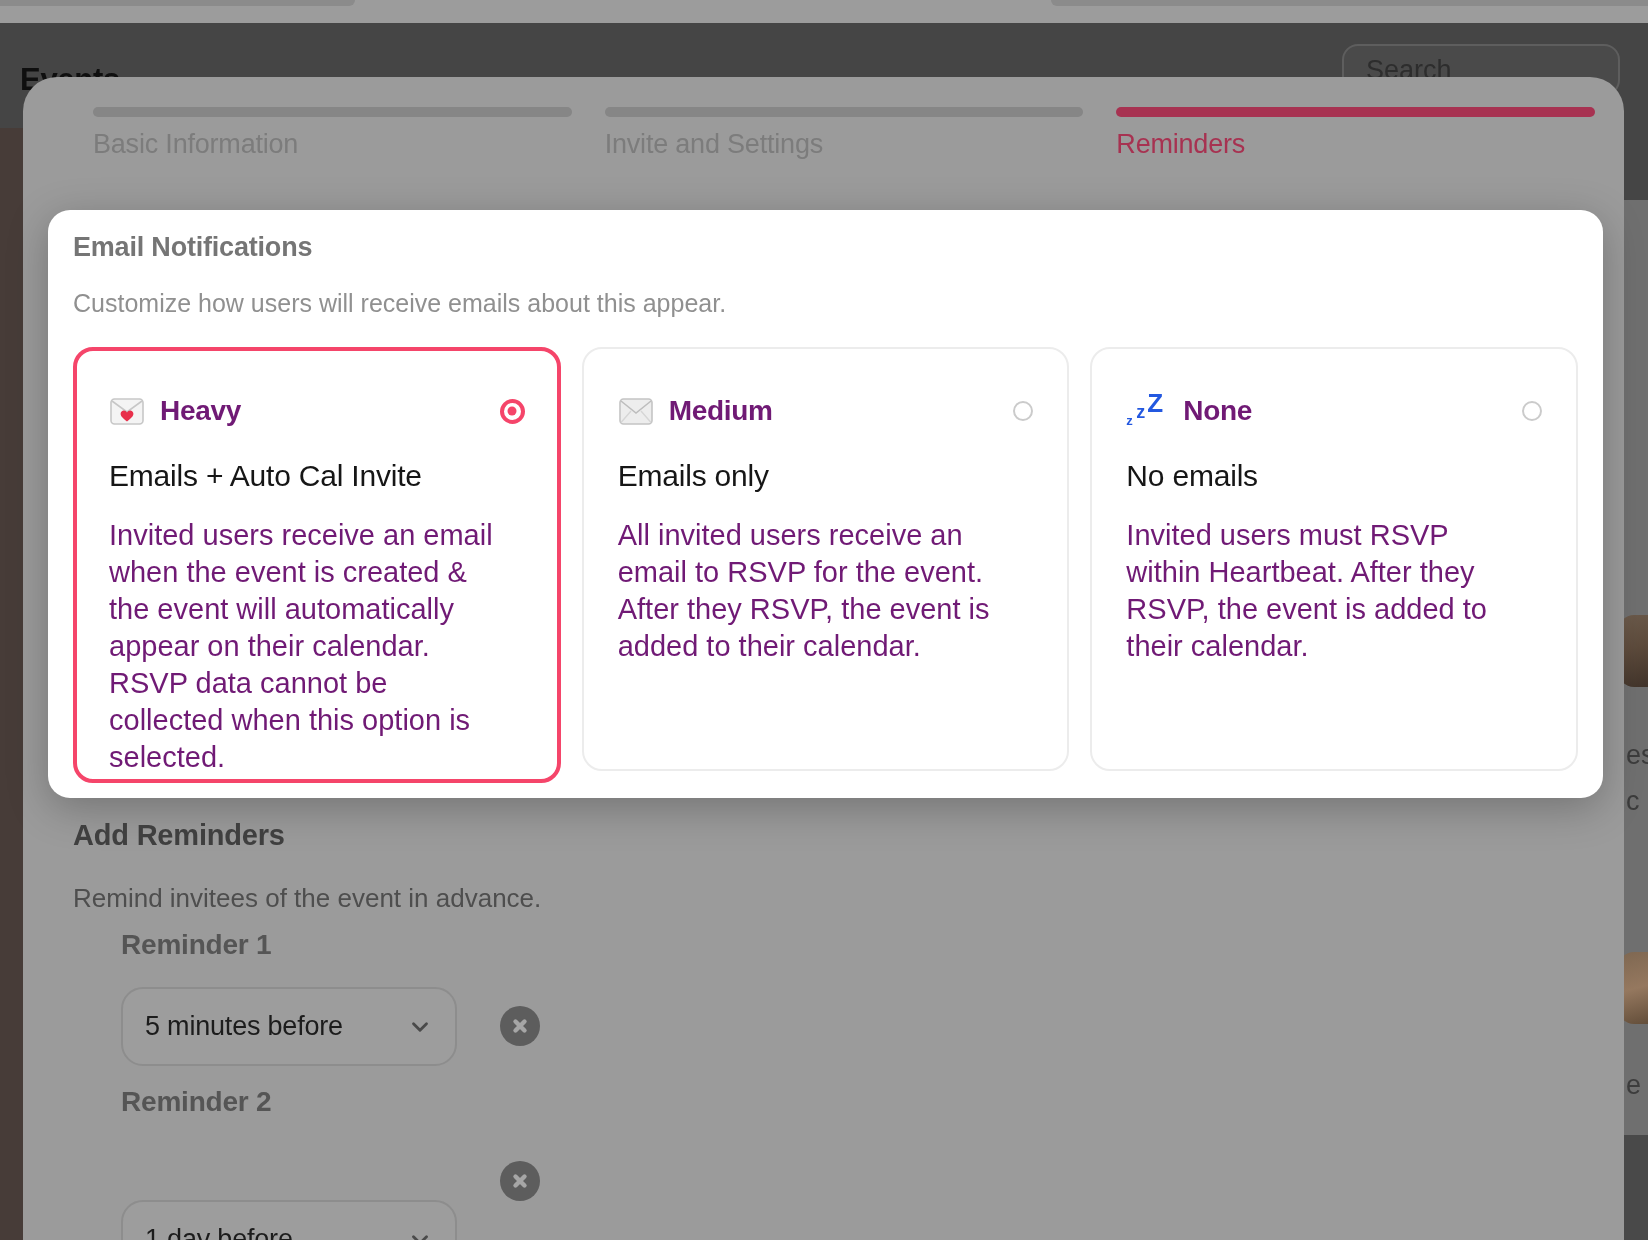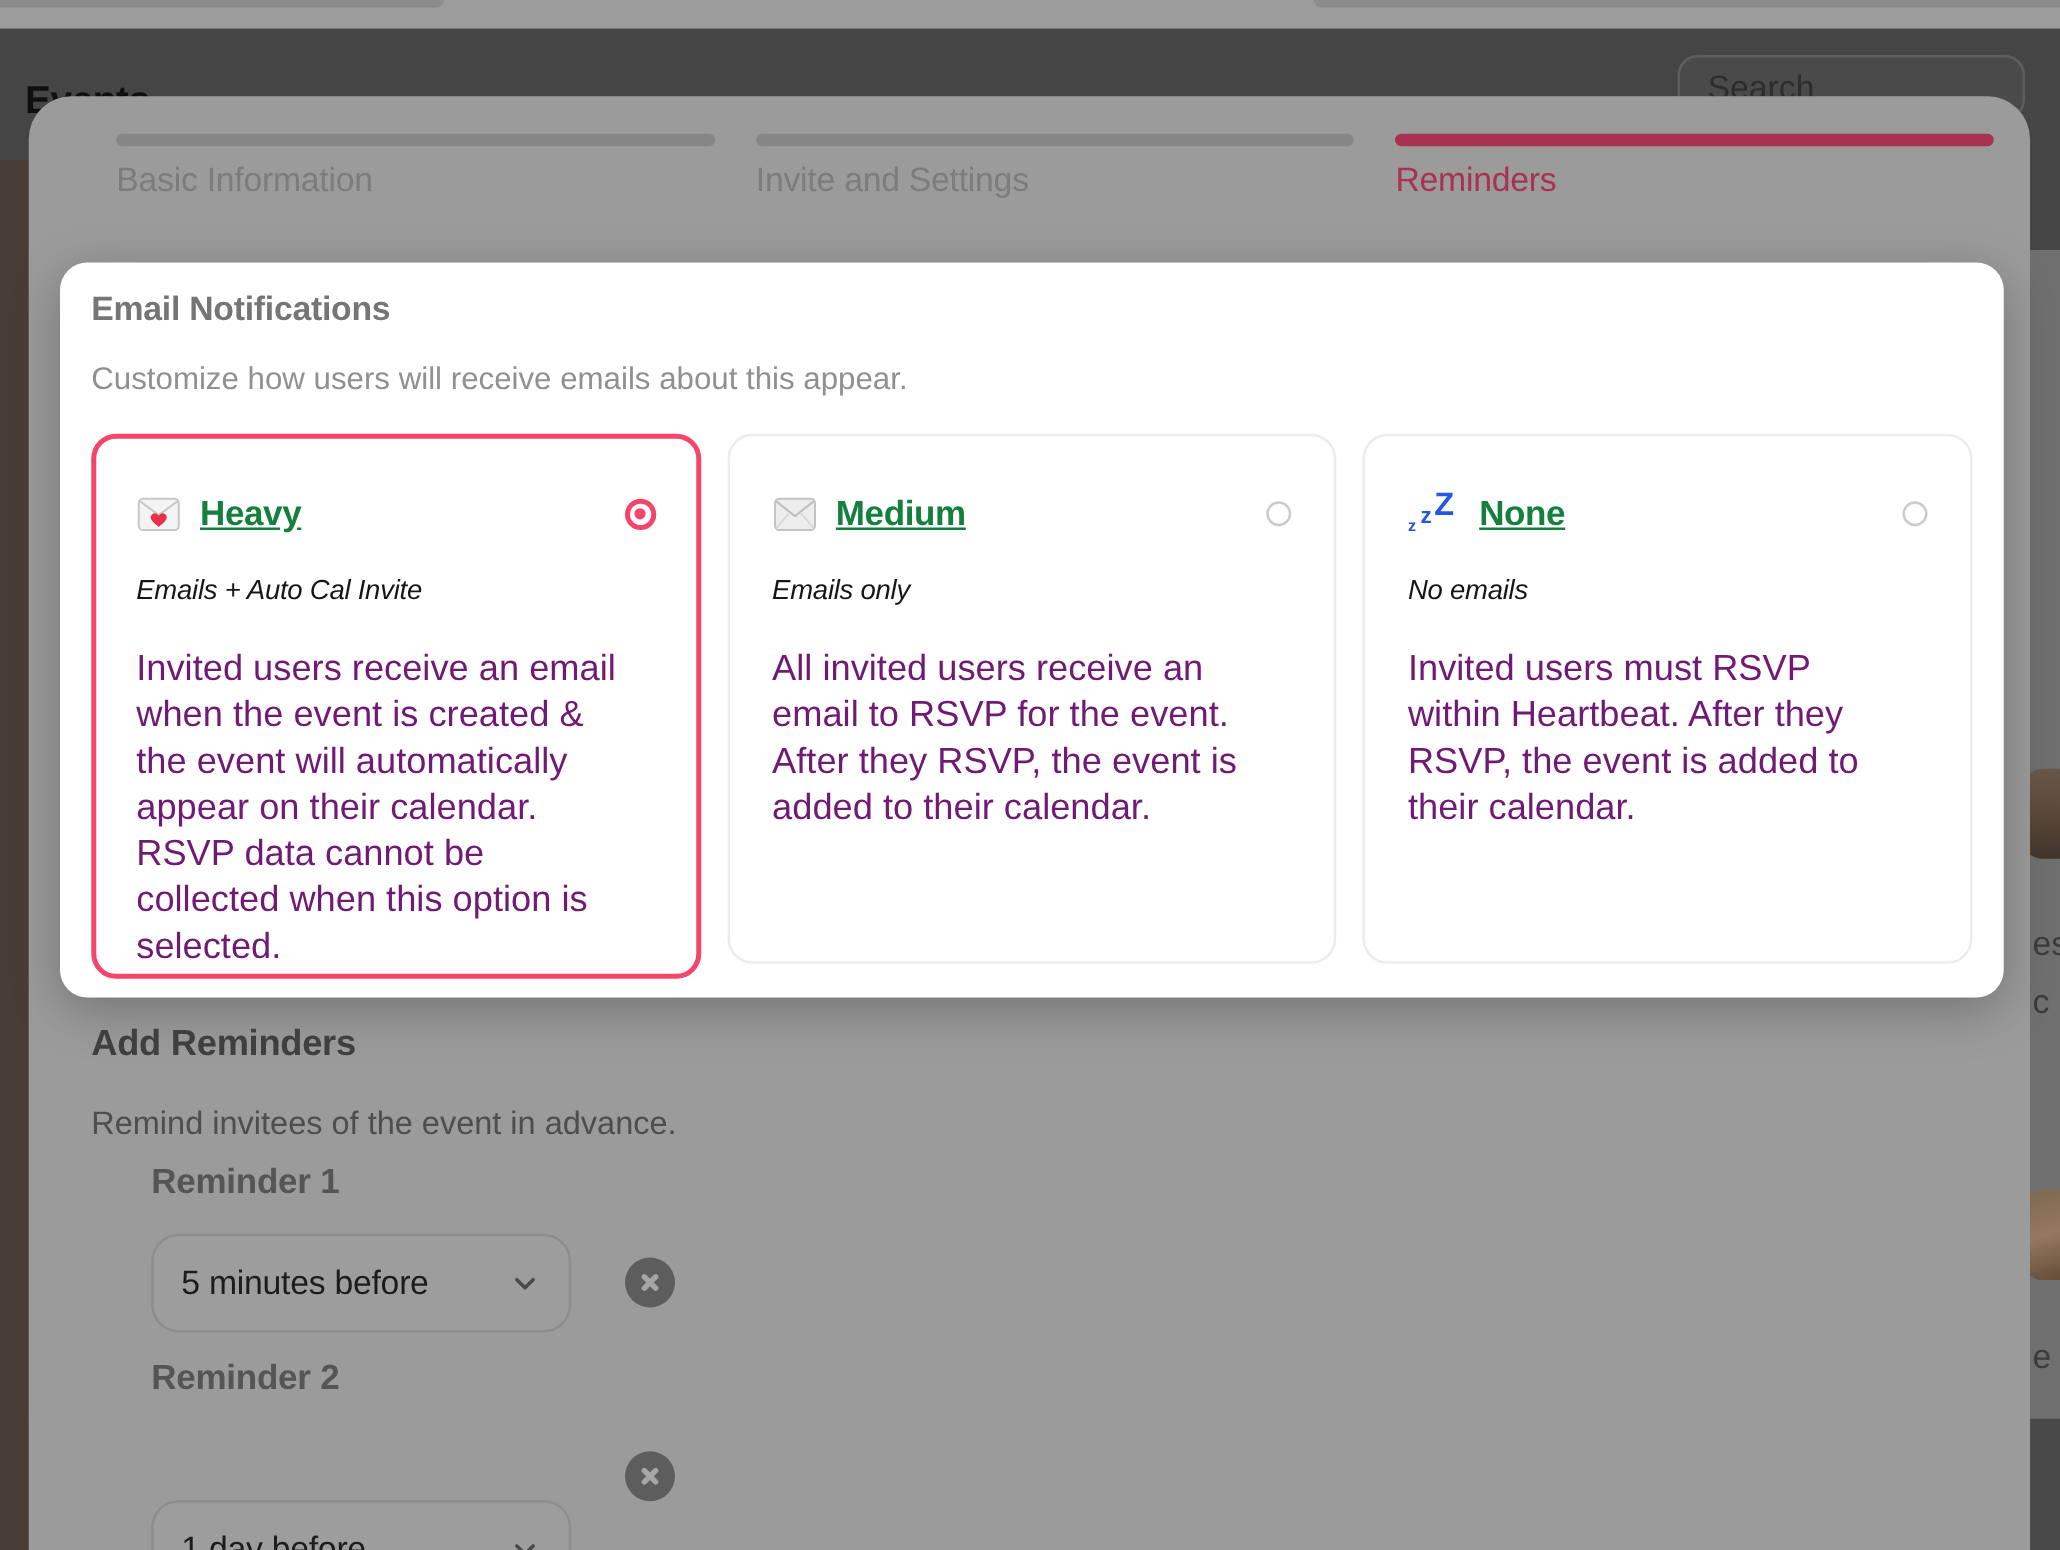--- a/index.html
+++ b/index.html
@@ -48,28 +48,28 @@
            border-radius:22px; box-shadow:0 10px 40px rgba(0,0,0,0.25); padding:22px 25px 0 25px; }
   .panel-heading { font-size:27px; font-weight:bold; color:#757575; letter-spacing:-0.2px; }
   .panel-desc { margin-top:26px; font-size:25px; color:#909090; }
 
   .cards { display:flex; gap:21px; margin-top:29px; align-items:flex-start; }
   .option-card { flex:1; background:#fff; border:2px solid #ececec; border-radius:20px;
                  padding:40px 34px 46px 34px; height:424px; cursor:pointer; overflow:hidden; }
   .option-card.selected { border:4px solid #f5456a; padding:38px 32px 32px 32px; height:436px; }
 
   .card-head { display:flex; align-items:center; gap:15px; height:44px; }
-  .card-title { font-size:28px; font-weight:bold; color:#15803d; letter-spacing:-0.3px;text-decoration:underline; }
+  .card-title { font-size:28px; font-weight:bold; color:#701a75; letter-spacing:-0.3px; }
   .radio { margin-left:auto; flex:0 0 auto; }
   .radio-off { width:20px; height:20px; border:2px solid #cbcbcb; border-radius:50%; }
   .radio-on  { width:25px; height:25px; border:4.5px solid #f5456a; border-radius:50%; position:relative; }
   .radio-on::after { content:""; position:absolute; width:9px; height:9px; border-radius:50%;
                      background:#f5456a; left:50%; top:50%; transform:translate(-50%,-50%); }
 
-  .card-subtitle { margin-top:26px; font-size:22px; color:#161616; height:32px; letter-spacing:-0.2px;font-style:italic; }
+  .card-subtitle { margin-top:26px; font-size:30px; color:#161616; height:32px; letter-spacing:-0.2px; }
   .card-desc { margin-top:26px; font-size:29px; line-height:37px; color:#701a75; max-width:392px; }
 
   .icon-box { width:36px; height:30px; position:relative; flex:0 0 auto; }
   .zzz-box { width:42px; height:36px; position:relative; flex:0 0 auto; }
   .zzz-box span { position:absolute; font-weight:bold; color:#2358e0; line-height:1; }
   .z-small { font-size:13px; left:0;  top:21px; }
   .z-mid   { font-size:18px; left:10px; top:10px; }
   .z-big   { font-size:26px; left:21px; top:-3px; }
 
   

